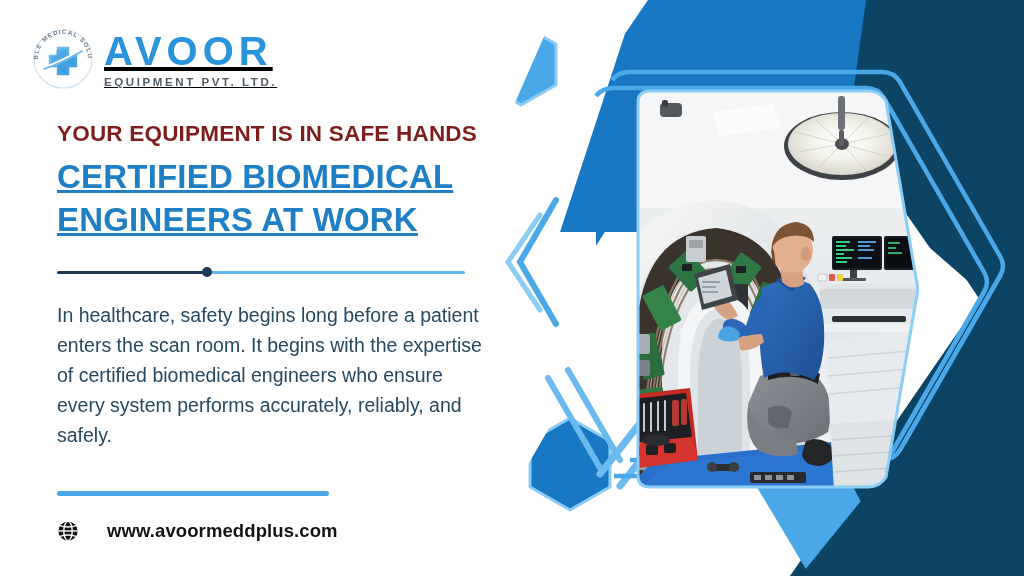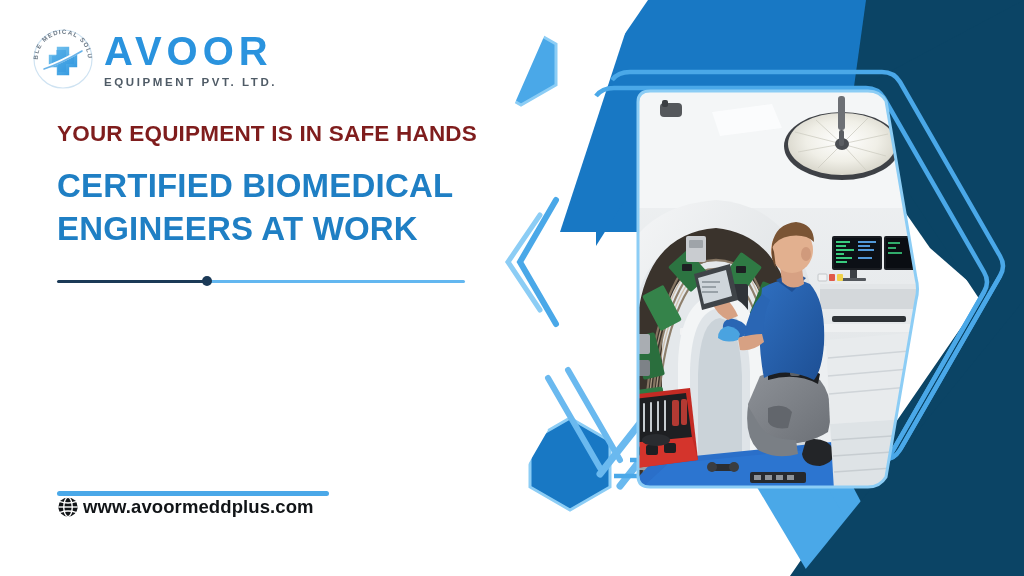--- a/index.html
+++ b/index.html
@@ -15,39 +15,39 @@
 
   
   .bg-layer { position:absolute; inset:0; z-index:0; }
   .bg-layer svg { display:block; width:1024px; height:576px; }
 
   
   .logo { position:absolute; left:28px; top:24px; z-index:6;
           display:flex; align-items:center; gap:6px; }
   .logo-mark { width:70px; height:70px; position:relative; flex:none; }
   .logo-text { display:flex; flex-direction:column; justify-content:center;
-               padding-top:2px; }
+               padding-top:2px;text-decoration:underline; }
   .logo-name {
     font-size:40px; font-weight:700; color:#2a93de;
     letter-spacing:5px; line-height:1; white-space:nowrap;
   }
   .logo-sub {
     font-size:11.5px; font-weight:700; color:#4f5b66;
     letter-spacing:2.6px; line-height:1; margin-top:6px; white-space:nowrap;
   }
 
   
   .copy { position:absolute; left:57px; top:122px; width:460px; z-index:6; }
   .eyebrow {
     font-size:22.5px; font-weight:700; color:#7f1d1d;
     letter-spacing:.2px; line-height:1.1; white-space:nowrap;
   }
   .head-main {
-    margin-top:17px; font-size:33px; font-weight:700; color:#1f7fc4;
-    line-height:1.32; letter-spacing:.2px;
+    margin-top:8px; font-size:33px; font-weight:700; color:#1f7fc4;
+    line-height:1.32; letter-spacing:.2px;text-decoration:underline;
   }
   .head-main .line { display:block; white-space:nowrap; }
 
   .divider { position:relative; margin-top:25px; width:408px; height:10px; }
   .divider .seg-dark {
     position:absolute; left:0; top:4px; width:150px; height:3px;
     background:#1b3a57; border-radius:2px;
   }
   .divider .seg-light {
     position:absolute; left:150px; top:4.5px; width:258px; height:2.5px;
@@ -59,21 +59,21 @@
   }
 
   .body-copy {
     margin-top:23px; font-size:19.5px; line-height:1.54;
     color:#27485f; font-weight:400; width:432px;
   }
 
   
   .footer { position:absolute; left:57px; top:491px; z-index:6; }
   .footer-rule { width:272px; height:5px; background:#4aa8e8; border-radius:3px; }
-  .footer-url { display:flex; align-items:flex-end; gap:4px; }
+  .footer-url { margin-top:24px; display:flex; align-items:flex-end; gap:28px; }
   .globe { width:22px; height:22px; flex:none; }
   .url-text {
     font-size:18.5px; font-weight:700; color:#111417; letter-spacing:.1px;
   }
 
   
   .photo-hex {
     position:absolute; left:620px; top:88px;
     width:300px; height:402px; z-index:4;
   }
@@ -519,20 +519,21 @@
       <span class="line">CERTIFIED BIOMEDICAL</span>
       <span class="line">ENGINEERS AT WORK</span>
     </h1>
 
     <div class="divider">
       <div class="seg-dark"></div>
       <div class="seg-light"></div>
       <div class="knob"></div>
     </div>
 
+    <p class="body-copy">In healthcare, safety begins long before a patient enters the scan room. It begins with the expertise of certified biomedical engineers who ensure every system performs accurately, reliably, and safely.</p>
   </div>
 
   <div class="footer">
     <div class="footer-rule"></div>
     <div class="footer-url">
       <span class="globe">
         <svg viewBox="0 0 24 24" width="22" height="22" xmlns="http://www.w3.org/2000/svg">
           <circle cx="12" cy="12" r="10.5" fill="#111417"></circle>
           <g stroke="#ffffff" stroke-width="1.5" fill="none">
             <ellipse cx="12" cy="12" rx="4.6" ry="10.5"></ellipse>

